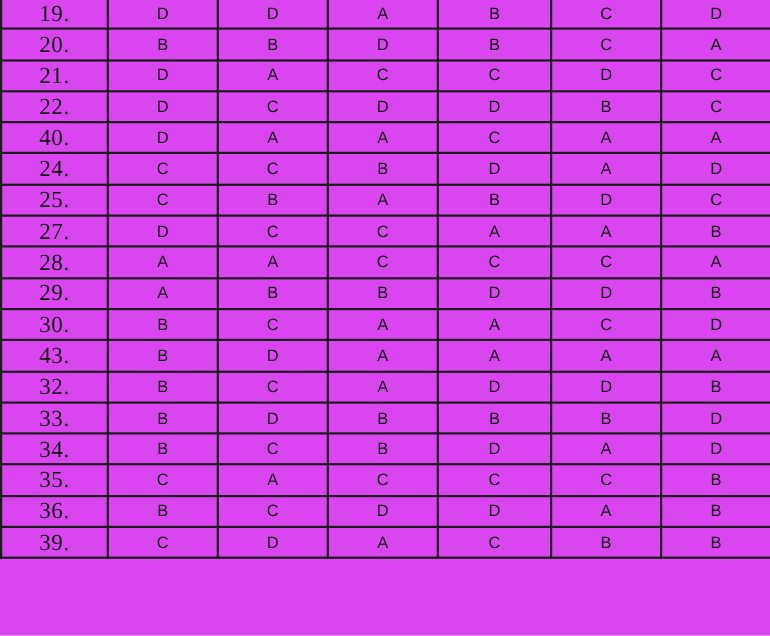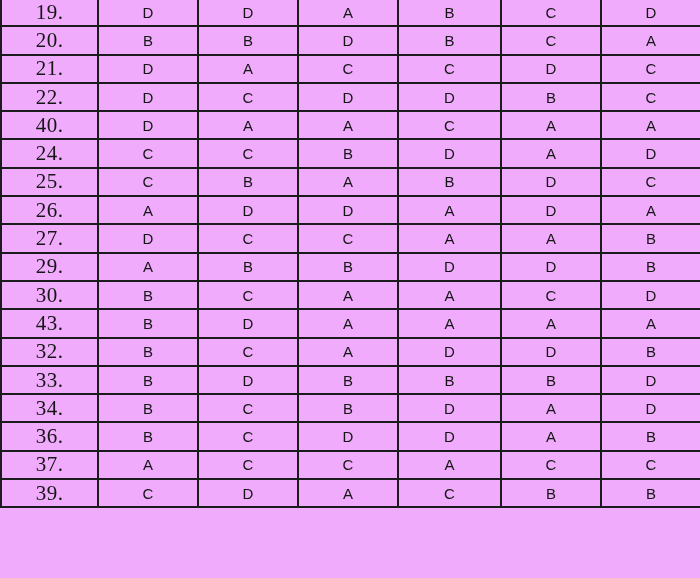--- a/index.html
+++ b/index.html
@@ -5,21 +5,21 @@
   html, body {
     margin: 0;
     padding: 0;
     background: #ffffff;
   }
   #screen {
     position: relative;
     width: 700px;
     height: 578px;
     overflow: hidden;
-    background: #f0abfc;
+    background: #d946ef;
   }
   table.answer-key {
     border-collapse: collapse;
     table-layout: fixed;
     width: 700px;
     margin-top: -3px; 
   }
   table.answer-key td {
     border: 2px solid #1b1b1b;
     text-align: center;
@@ -111,38 +111,38 @@
         <tr>
           <td class="num">25.</td>
           <td class="ans">C</td>
           <td class="ans">B</td>
           <td class="ans">A</td>
           <td class="ans">B</td>
           <td class="ans">D</td>
           <td class="ans">C</td>
         </tr>
         <tr>
-          <td class="num">26.</td>
-          <td class="ans">A</td>
-          <td class="ans">D</td>
-          <td class="ans">D</td>
-          <td class="ans">A</td>
-          <td class="ans">D</td>
-          <td class="ans">A</td>
-        </tr>
-        <tr>
           <td class="num">27.</td>
           <td class="ans">D</td>
           <td class="ans">C</td>
           <td class="ans">C</td>
           <td class="ans">A</td>
           <td class="ans">A</td>
           <td class="ans">B</td>
         </tr>
         <tr>
+          <td class="num">28.</td>
+          <td class="ans">A</td>
+          <td class="ans">A</td>
+          <td class="ans">C</td>
+          <td class="ans">C</td>
+          <td class="ans">C</td>
+          <td class="ans">A</td>
+        </tr>
+        <tr>
           <td class="num">29.</td>
           <td class="ans">A</td>
           <td class="ans">B</td>
           <td class="ans">B</td>
           <td class="ans">D</td>
           <td class="ans">D</td>
           <td class="ans">B</td>
         </tr>
         <tr>
           <td class="num">30.</td>
@@ -183,36 +183,36 @@
         <tr>
           <td class="num">34.</td>
           <td class="ans">B</td>
           <td class="ans">C</td>
           <td class="ans">B</td>
           <td class="ans">D</td>
           <td class="ans">A</td>
           <td class="ans">D</td>
         </tr>
         <tr>
+          <td class="num">35.</td>
+          <td class="ans">C</td>
+          <td class="ans">A</td>
+          <td class="ans">C</td>
+          <td class="ans">C</td>
+          <td class="ans">C</td>
+          <td class="ans">B</td>
+        </tr>
+        <tr>
           <td class="num">36.</td>
           <td class="ans">B</td>
           <td class="ans">C</td>
           <td class="ans">D</td>
           <td class="ans">D</td>
           <td class="ans">A</td>
           <td class="ans">B</td>
-        </tr>
-        <tr>
-          <td class="num">37.</td>
-          <td class="ans">A</td>
-          <td class="ans">C</td>
-          <td class="ans">C</td>
-          <td class="ans">A</td>
-          <td class="ans">C</td>
-          <td class="ans">C</td>
         </tr>
         <tr>
           <td class="num">39.</td>
           <td class="ans">C</td>
           <td class="ans">D</td>
           <td class="ans">A</td>
           <td class="ans">C</td>
           <td class="ans">B</td>
           <td class="ans">B</td>
         </tr>

